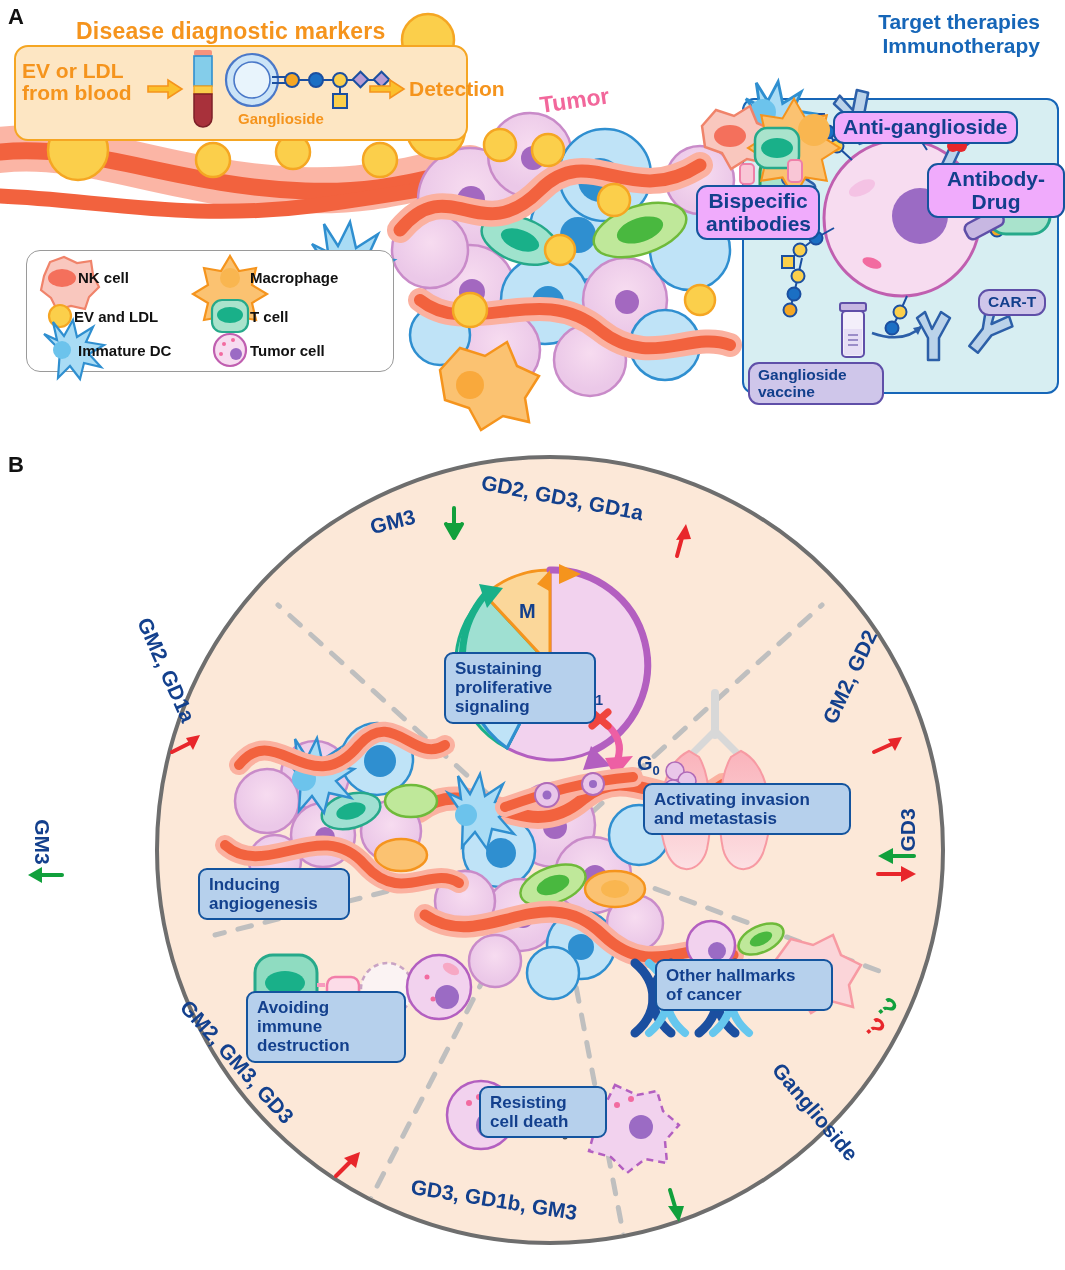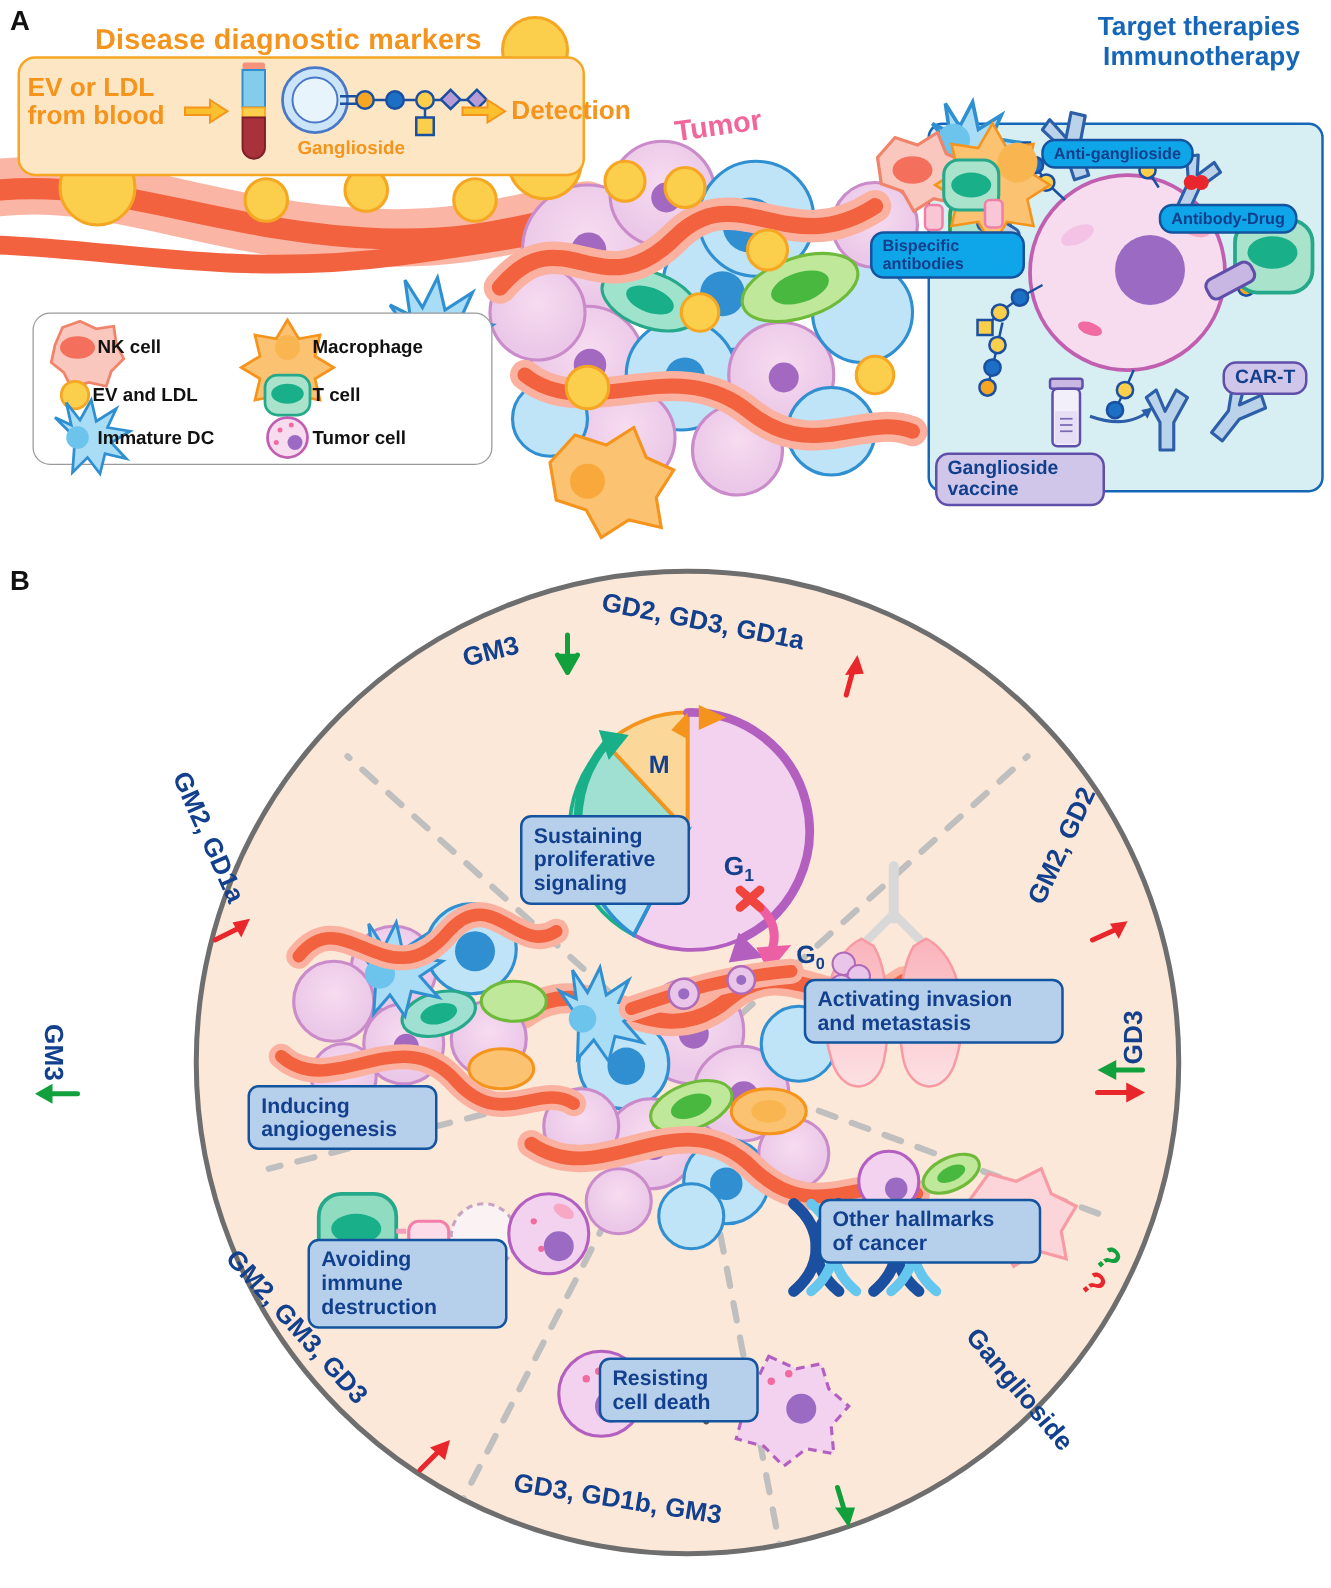--- a/index.html
+++ b/index.html
@@ -15,23 +15,23 @@
   .diag-box{border:2.5px solid #F5A623;background:#FDE6C3;border-radius:14px;}
   .diag-text{color:#F5941D;font-size:21px;font-weight:bold;line-height:1.05;}
   .diag-small{color:#F5941D;font-size:15px;font-weight:bold;}
 
   .tumor-word{color:#F2679B;font-size:23px;font-weight:bold;
               transform:rotate(-8deg);transform-origin:left center;}
 
   .ther-title{color:#1666B8;font-size:21px;font-weight:bold;text-align:right;line-height:1.12;}
   .ther-panel{background:#D7EEF2;border:2px solid #1666B8;border-radius:12px;}
 
-  .lbl-blue{background:#0ea5e9;border:2px solid #14549E;border-radius:11px;
-            color:#123F8C;font-weight:bold;font-size:13px;line-height:1.08;
-            padding:3px 8px;text-align:left;}
+  .lbl-blue{background:#f0abfc;border:2px solid #14549E;border-radius:11px;
+            color:#123F8C;font-weight:bold;font-size:21px;line-height:1.08;
+            padding:3px 8px;text-align:center;}
   .lbl-violet{background:#CFC6EA;border:2px solid #5F4FA8;border-radius:11px;
               color:#123F8C;font-weight:bold;font-size:15.5px;line-height:1.08;
               padding:3px 8px;margin-top:44px;}
 
   .legend-box{border:1.6px solid #9A9A9A;background:#fff;border-radius:14px;}
   .legend-text{font-size:15px;font-weight:bold;color:#111;}
 
   
   #panelB{position:absolute;left:0;top:440px;width:1065px;height:830px;}
   .wheel{position:absolute;left:155px;top:15px;width:790px;height:790px;
@@ -485,21 +485,21 @@
       </g>
       <circle cx="86" cy="-10" r="24" fill="#F2D2EE" stroke="#B35FC0" stroke-width="2.5"></circle>
       <circle cx="92" cy="-4" r="9" fill="#9B6BC4"></circle>
       <ellipse cx="136" cy="-16" rx="24" ry="13" fill="#BFE89A" stroke="#6FBA3A" stroke-width="2.5" transform="rotate(-25 136 -16)"></ellipse>
       <ellipse cx="136" cy="-16" rx="12" ry="6" fill="#49B83F" transform="rotate(-25 136 -16)"></ellipse>
       <path d="M150,6 l16,-22 l22,6 l20,-10 l8,20 l20,10 l-12,20 l4,22 l-22,-6 l-20,12 l-12,-20 l-22,-8 z" fill="#FBD5D9" stroke="#F79AA3" stroke-width="2.5"></path>
       <ellipse cx="186" cy="18" rx="20" ry="13" fill="#F9A7AD"></ellipse>
     </g>
   </svg>
 
-  <div class="hall-box" style="left:416px;top:212px;width:136px;white-space:pre-line;">Sustaining
+  <div class="hall-box" style="left:444px;top:212px;width:152px;white-space:pre-line;">Sustaining
 proliferative
 signaling</div>
 
   <div class="hall-box" style="left:643px;top:343px;width:208px;white-space:pre-line;">Activating invasion
 and metastasis</div>
 
   <div class="hall-box" style="left:655px;top:519px;width:178px;white-space:pre-line;">Other hallmarks
 of cancer</div>
 
   <div class="hall-box" style="left:479px;top:646px;width:128px;white-space:pre-line;">Resisting

